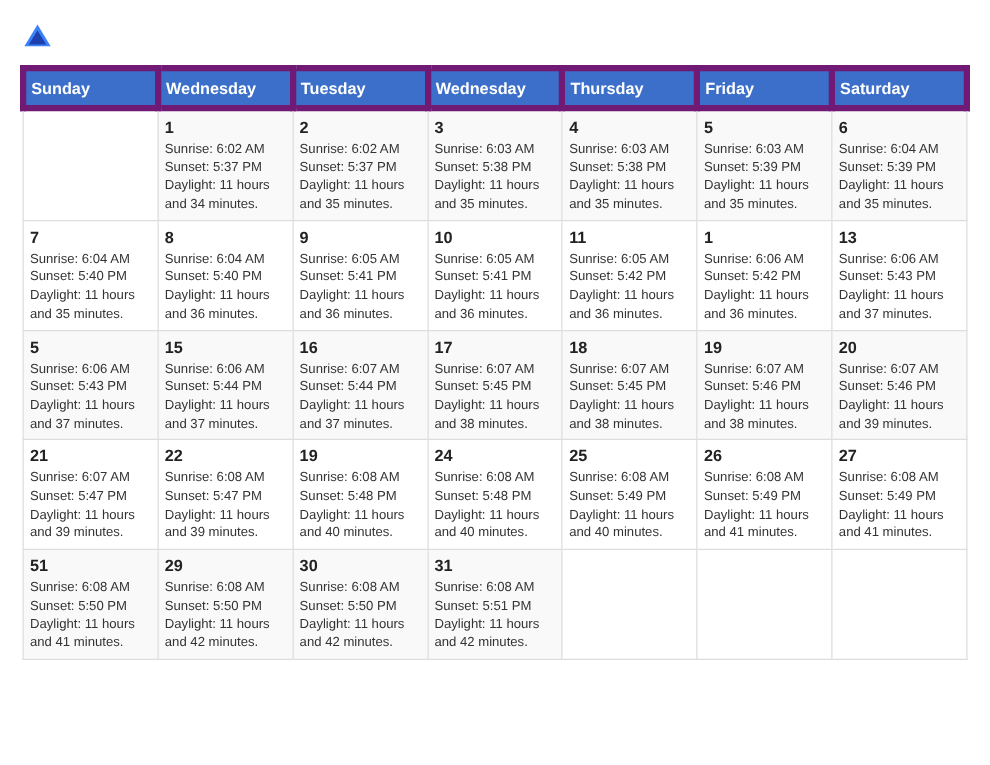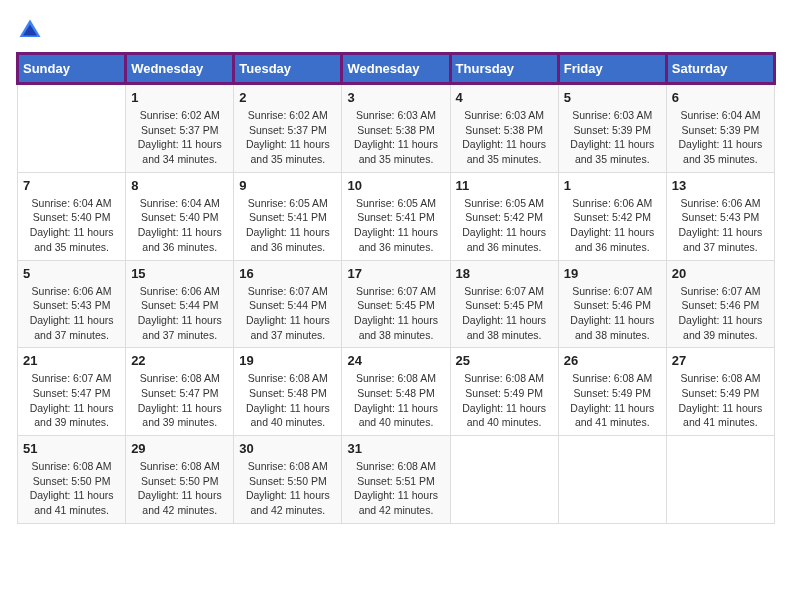--- a/index.html
+++ b/index.html
@@ -44,21 +44,21 @@
     }
     thead tr {
       background-color: #3b6fc9;
       color: #fff;
     }
     thead th {
       padding: 6px 4px;
       text-align: left;
       font-size: 13px;
       font-weight: bold;
-      border: 3px solid #701a75;
+      border: 5px solid #701a75;
     }
     tbody tr {
       border-bottom: 1px solid #ddd;
     }
     tbody tr:nth-child(odd) {
       background-color: #f9f9f9;
     }
     tbody tr:nth-child(even) {
       background-color: #ffffff;
     }
@@ -72,21 +72,20 @@
     .day-number {
       font-weight: bold;
       font-size: 13px;
       margin-bottom: 3px;
       color: #222;
     }
     .day-info {
       color: #333;
       font-size: 10.5px;
       line-height: 1.4;
-      text-align: center;
     }
     .empty-cell {
       background: #fff;
     }
   </style>
 </head>
 <body>
 
 <div class="header-area">
   <div class="logo">

